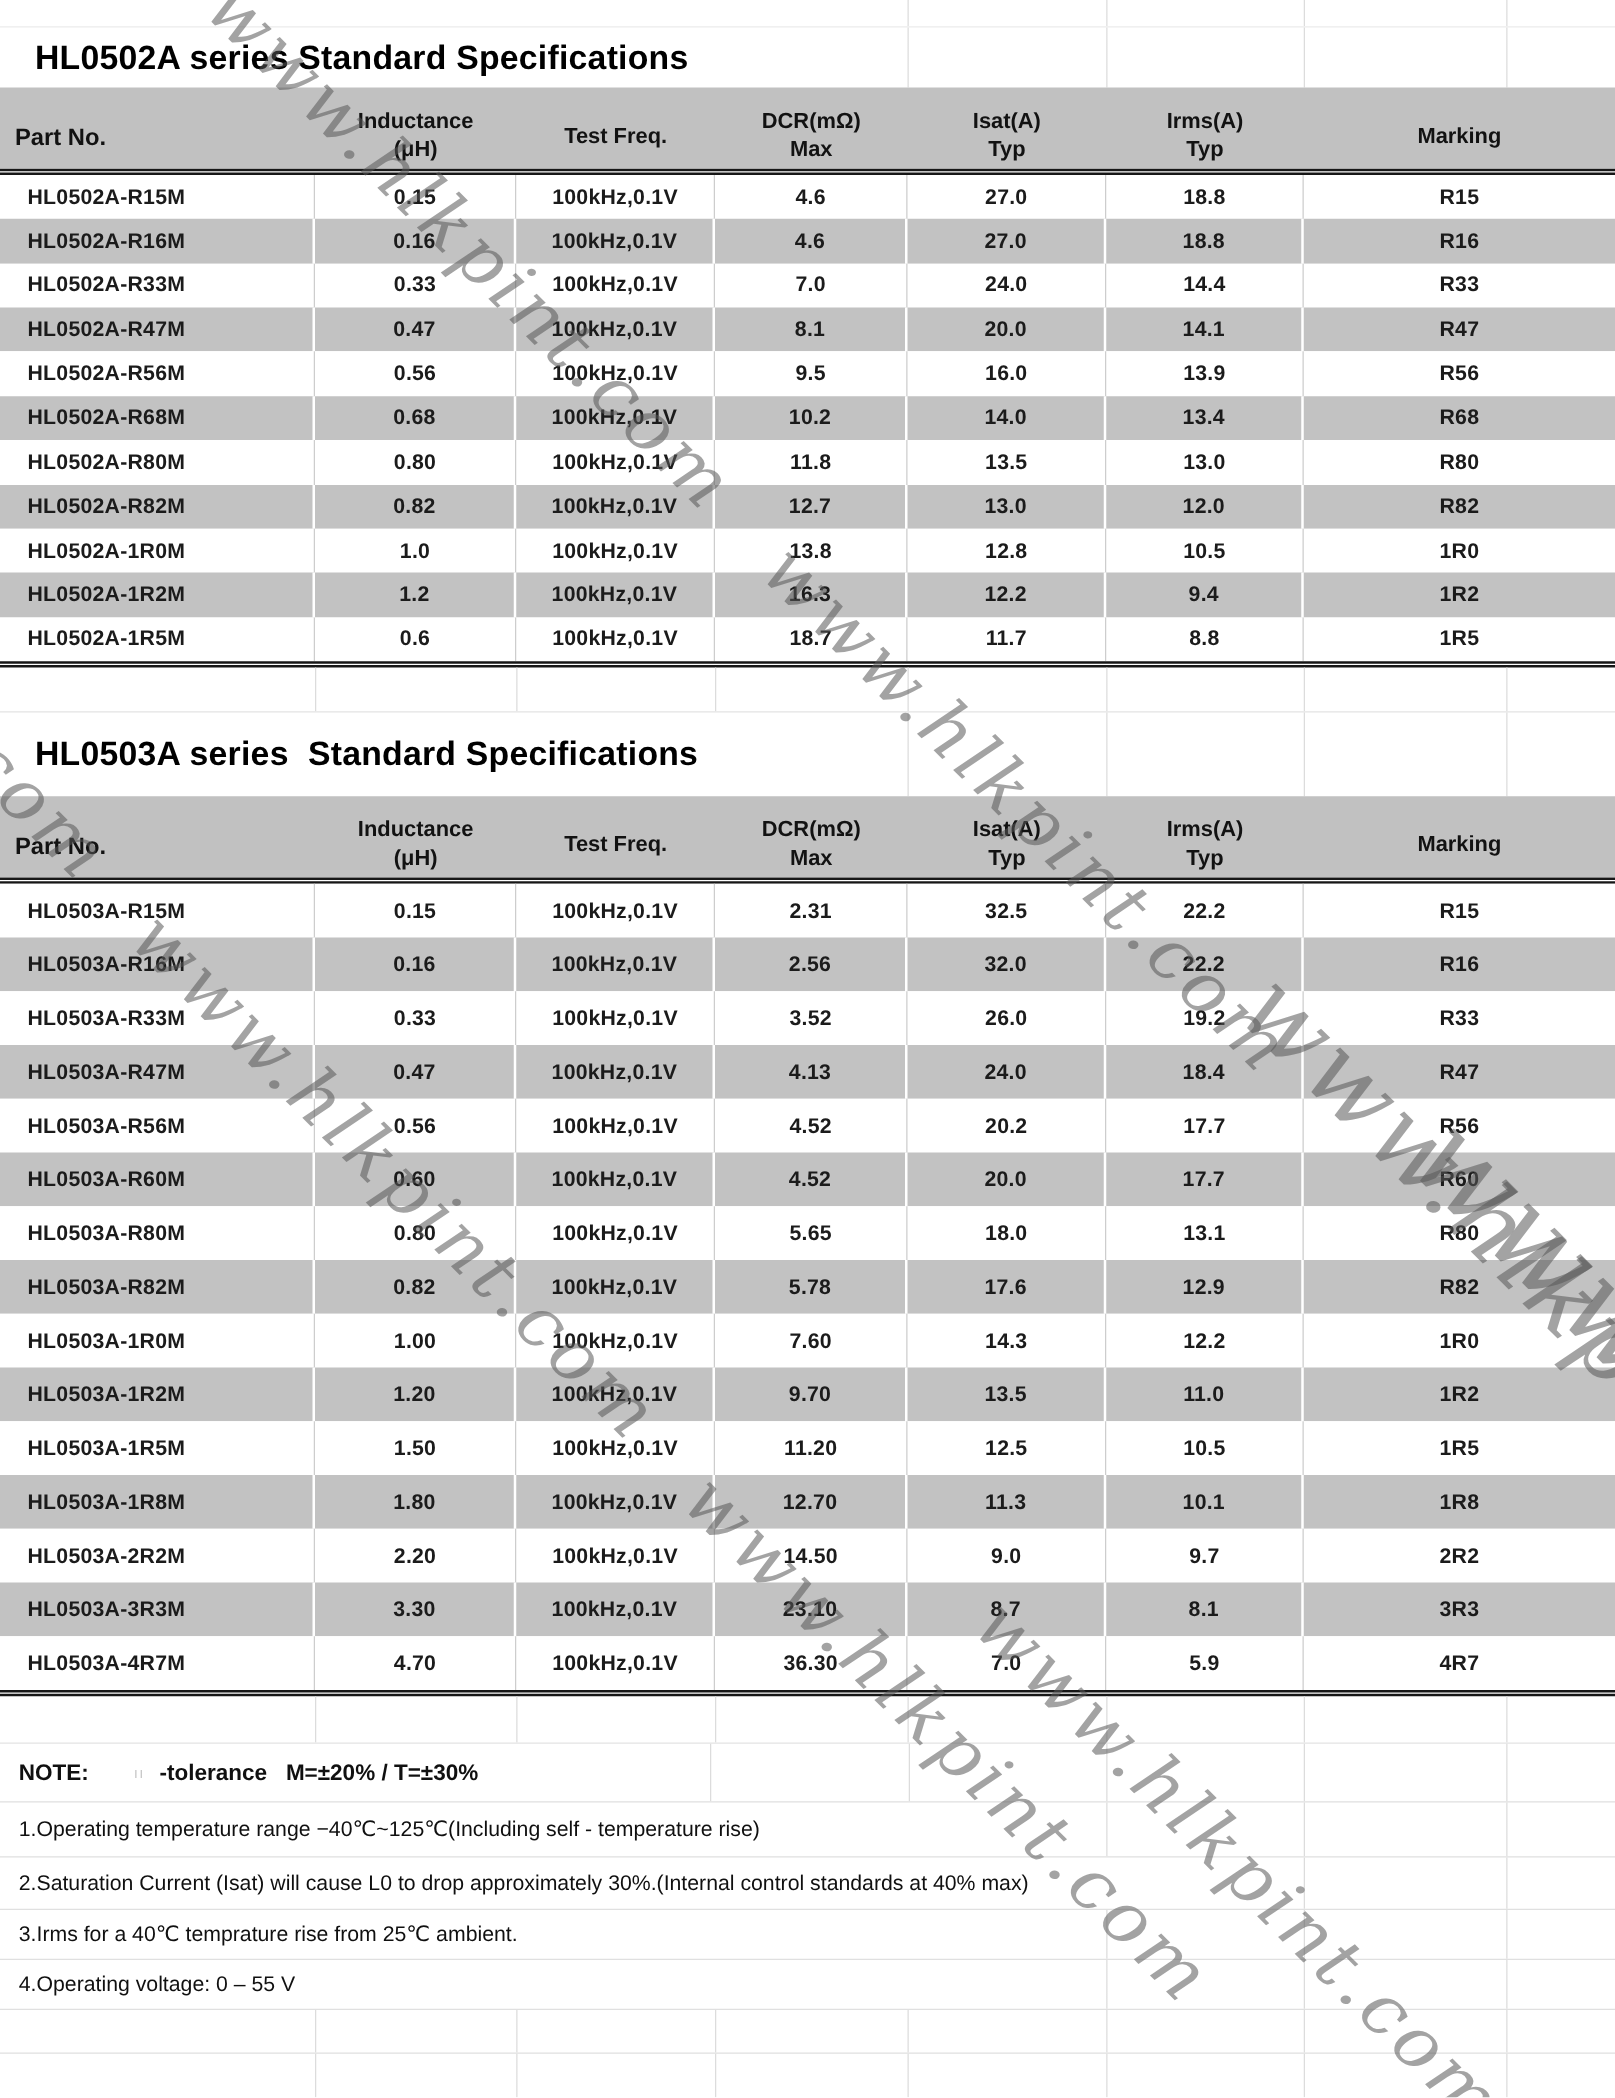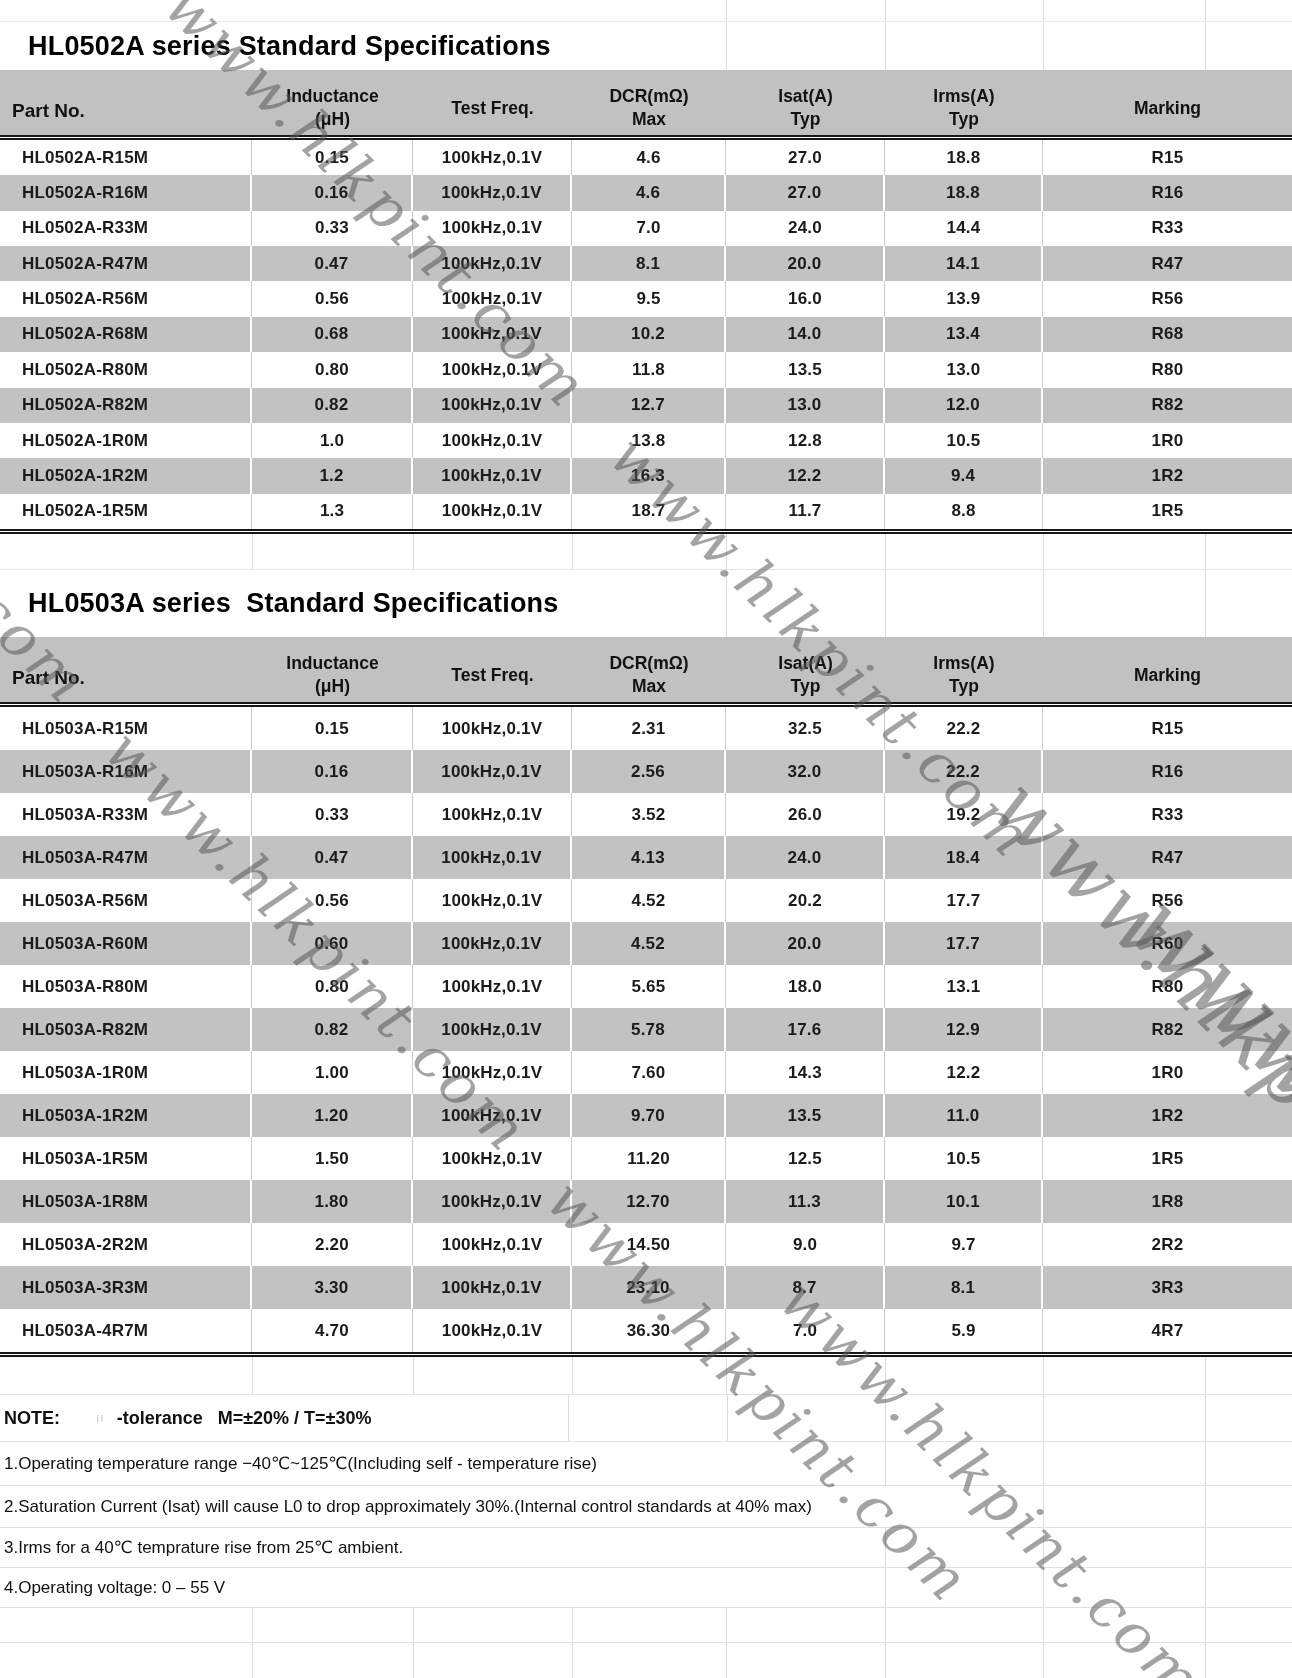--- a/index.html
+++ b/index.html
@@ -117,21 +117,21 @@
   .c0{width:252px;justify-content:flex-start;padding-left:22px;}
   .c1{width:161px;}
   .c2{width:159px;}
   .c3{width:154px;}
   .c4{width:159px;}
   .c5{width:158px;}
   .c6{flex:1;}
   
   .noterow{
     display:flex;align-items:center;
-    padding-left:4px;
+    padding-left:15px;
     font-size:17px;color:#101010;
     border-bottom:1px solid #e0e0e0;
     white-space:pre;
   }
   .note-label{font-weight:bold;font-size:18px;}
   .note-faint{color:#c9c9c9;font-size:12px;margin:0 12px 0 36px;letter-spacing:1px;}
   .note-tol{font-weight:bold;font-size:18px;}
 </style>
 </head>
 <body>
@@ -267,21 +267,21 @@
         <div class="cell c0">HL0502A-1R2M</div>
         <div class="cell c1">1.2</div>
         <div class="cell c2">100kHz,0.1V</div>
         <div class="cell c3">16.3</div>
         <div class="cell c4">12.2</div>
         <div class="cell c5">9.4</div>
         <div class="cell c6">1R2</div>
       </div>
       <div class="trow white">
         <div class="cell c0">HL0502A-1R5M</div>
-        <div class="cell c1">1.3</div>
+        <div class="cell c1">0.6</div>
         <div class="cell c2">100kHz,0.1V</div>
         <div class="cell c3">18.7</div>
         <div class="cell c4">11.7</div>
         <div class="cell c5">8.8</div>
         <div class="cell c6">1R5</div>
       </div>
     </div>
   <div class="band rule"></div>
 
   <div class="band h-sp-mid vl-b"></div>

